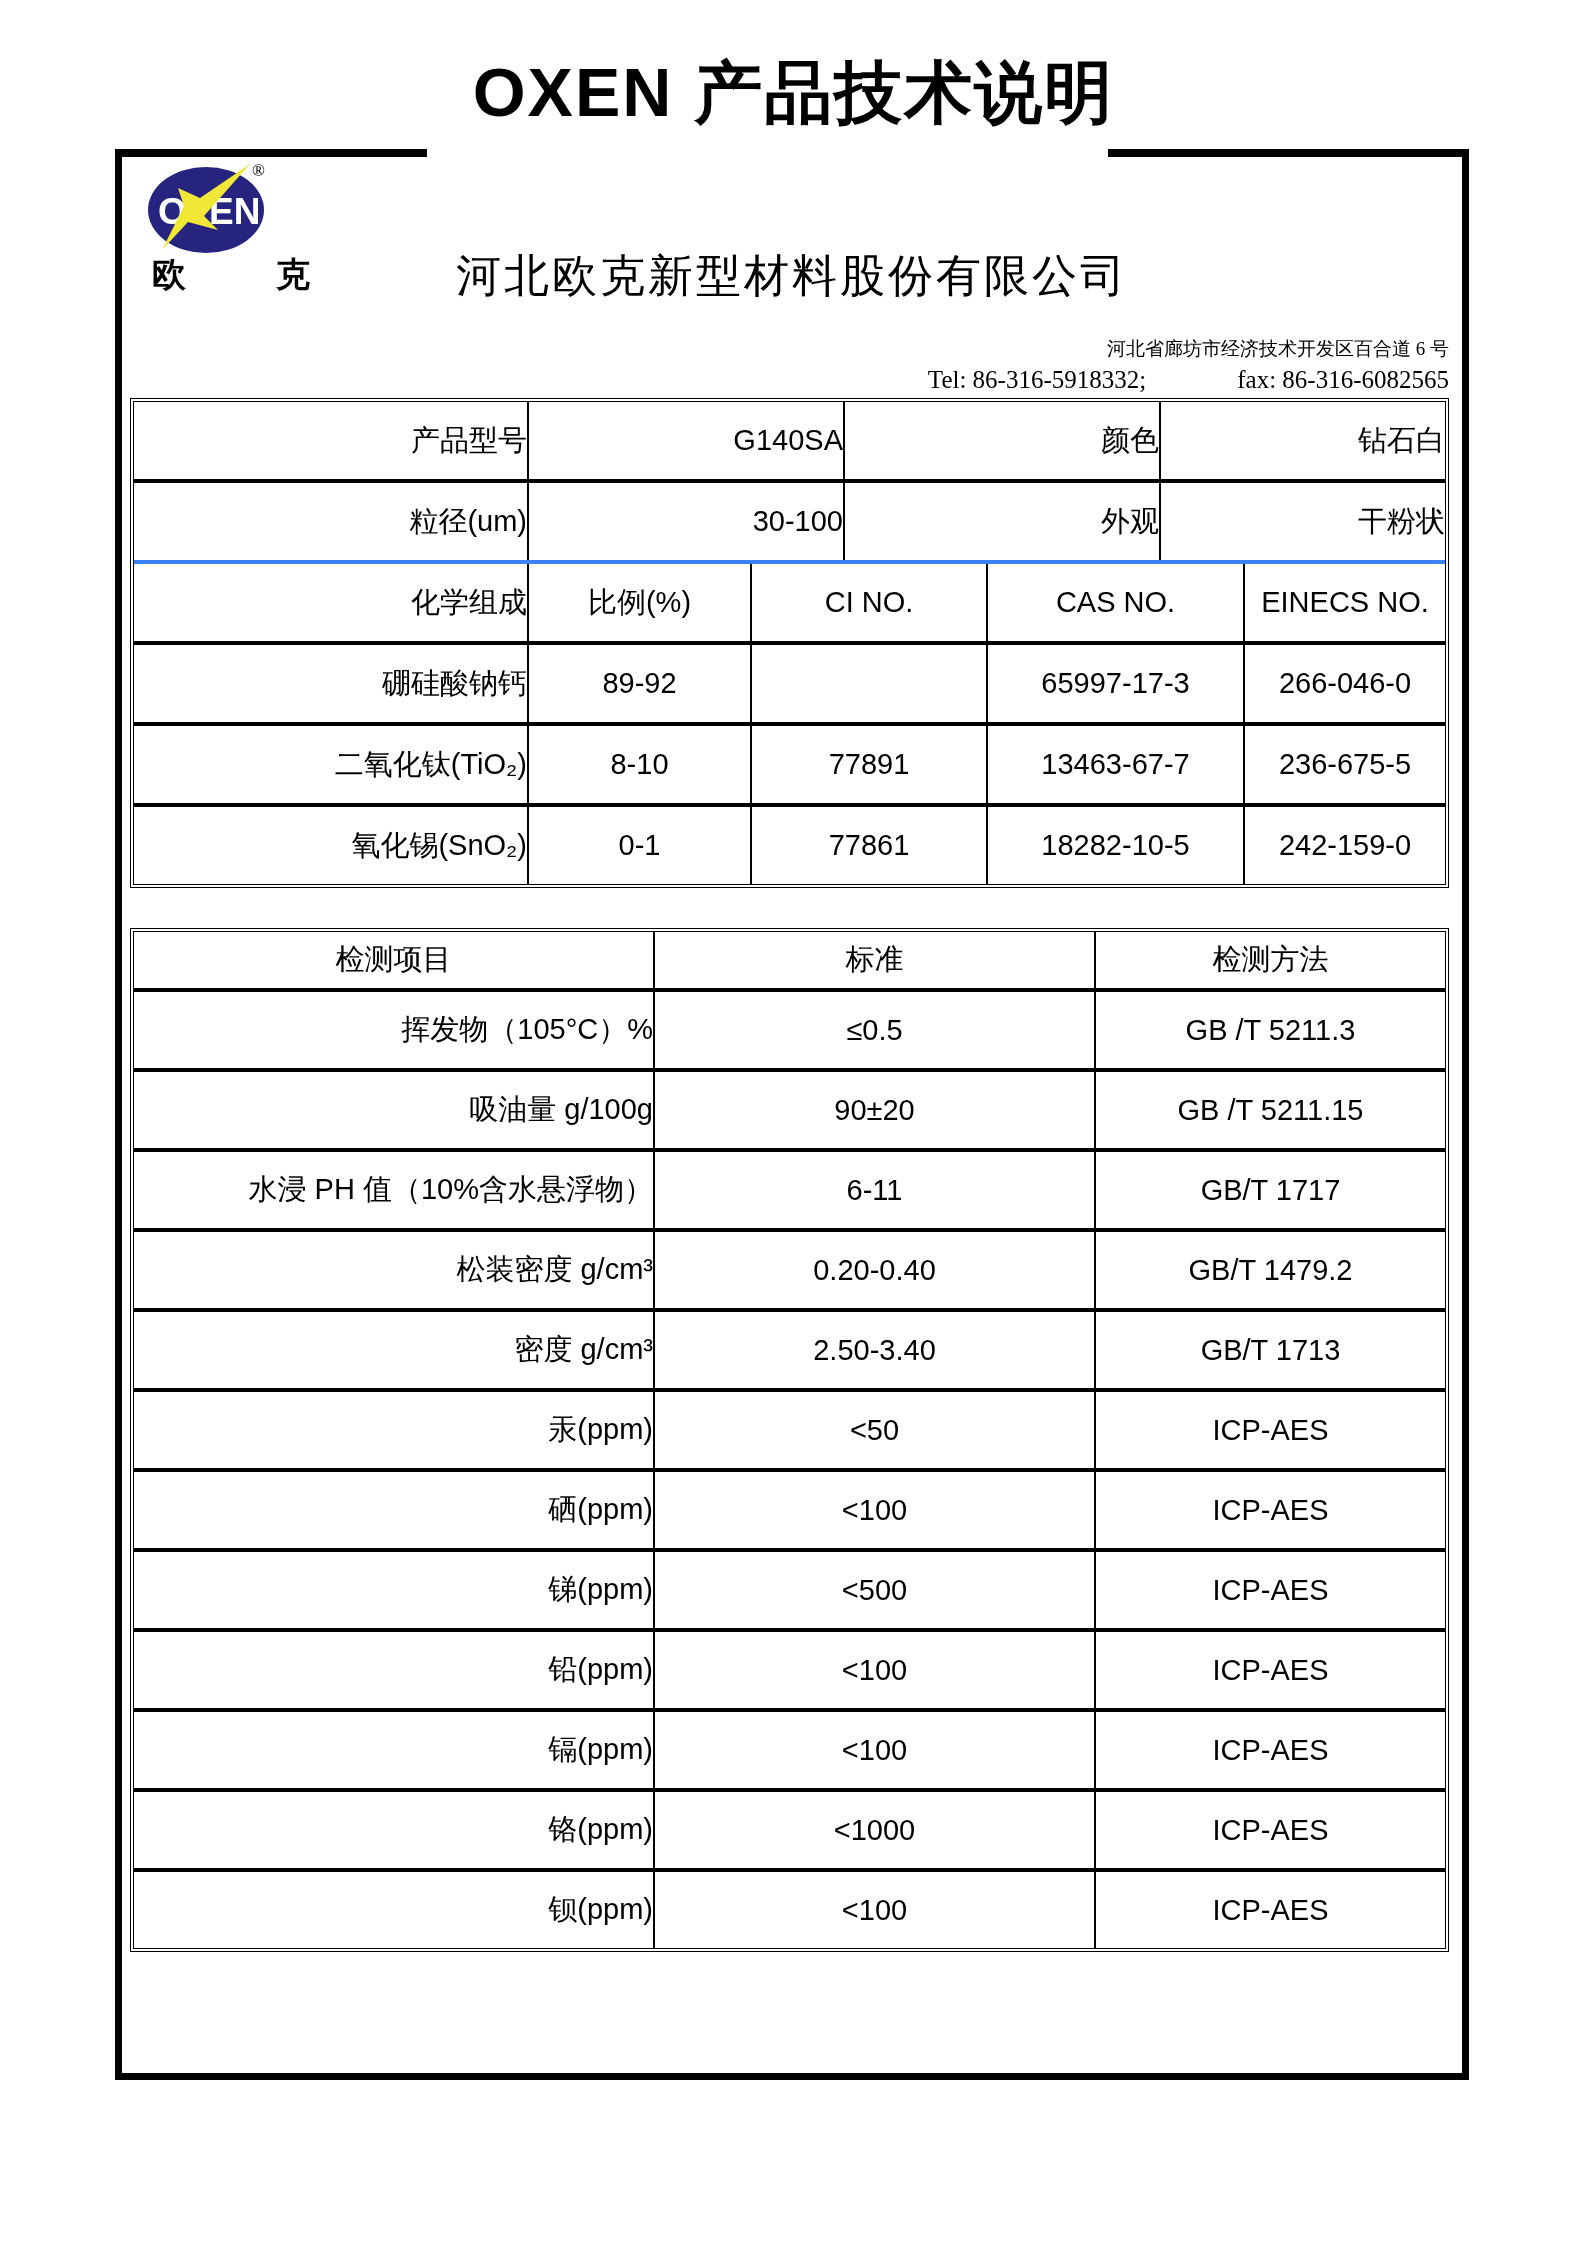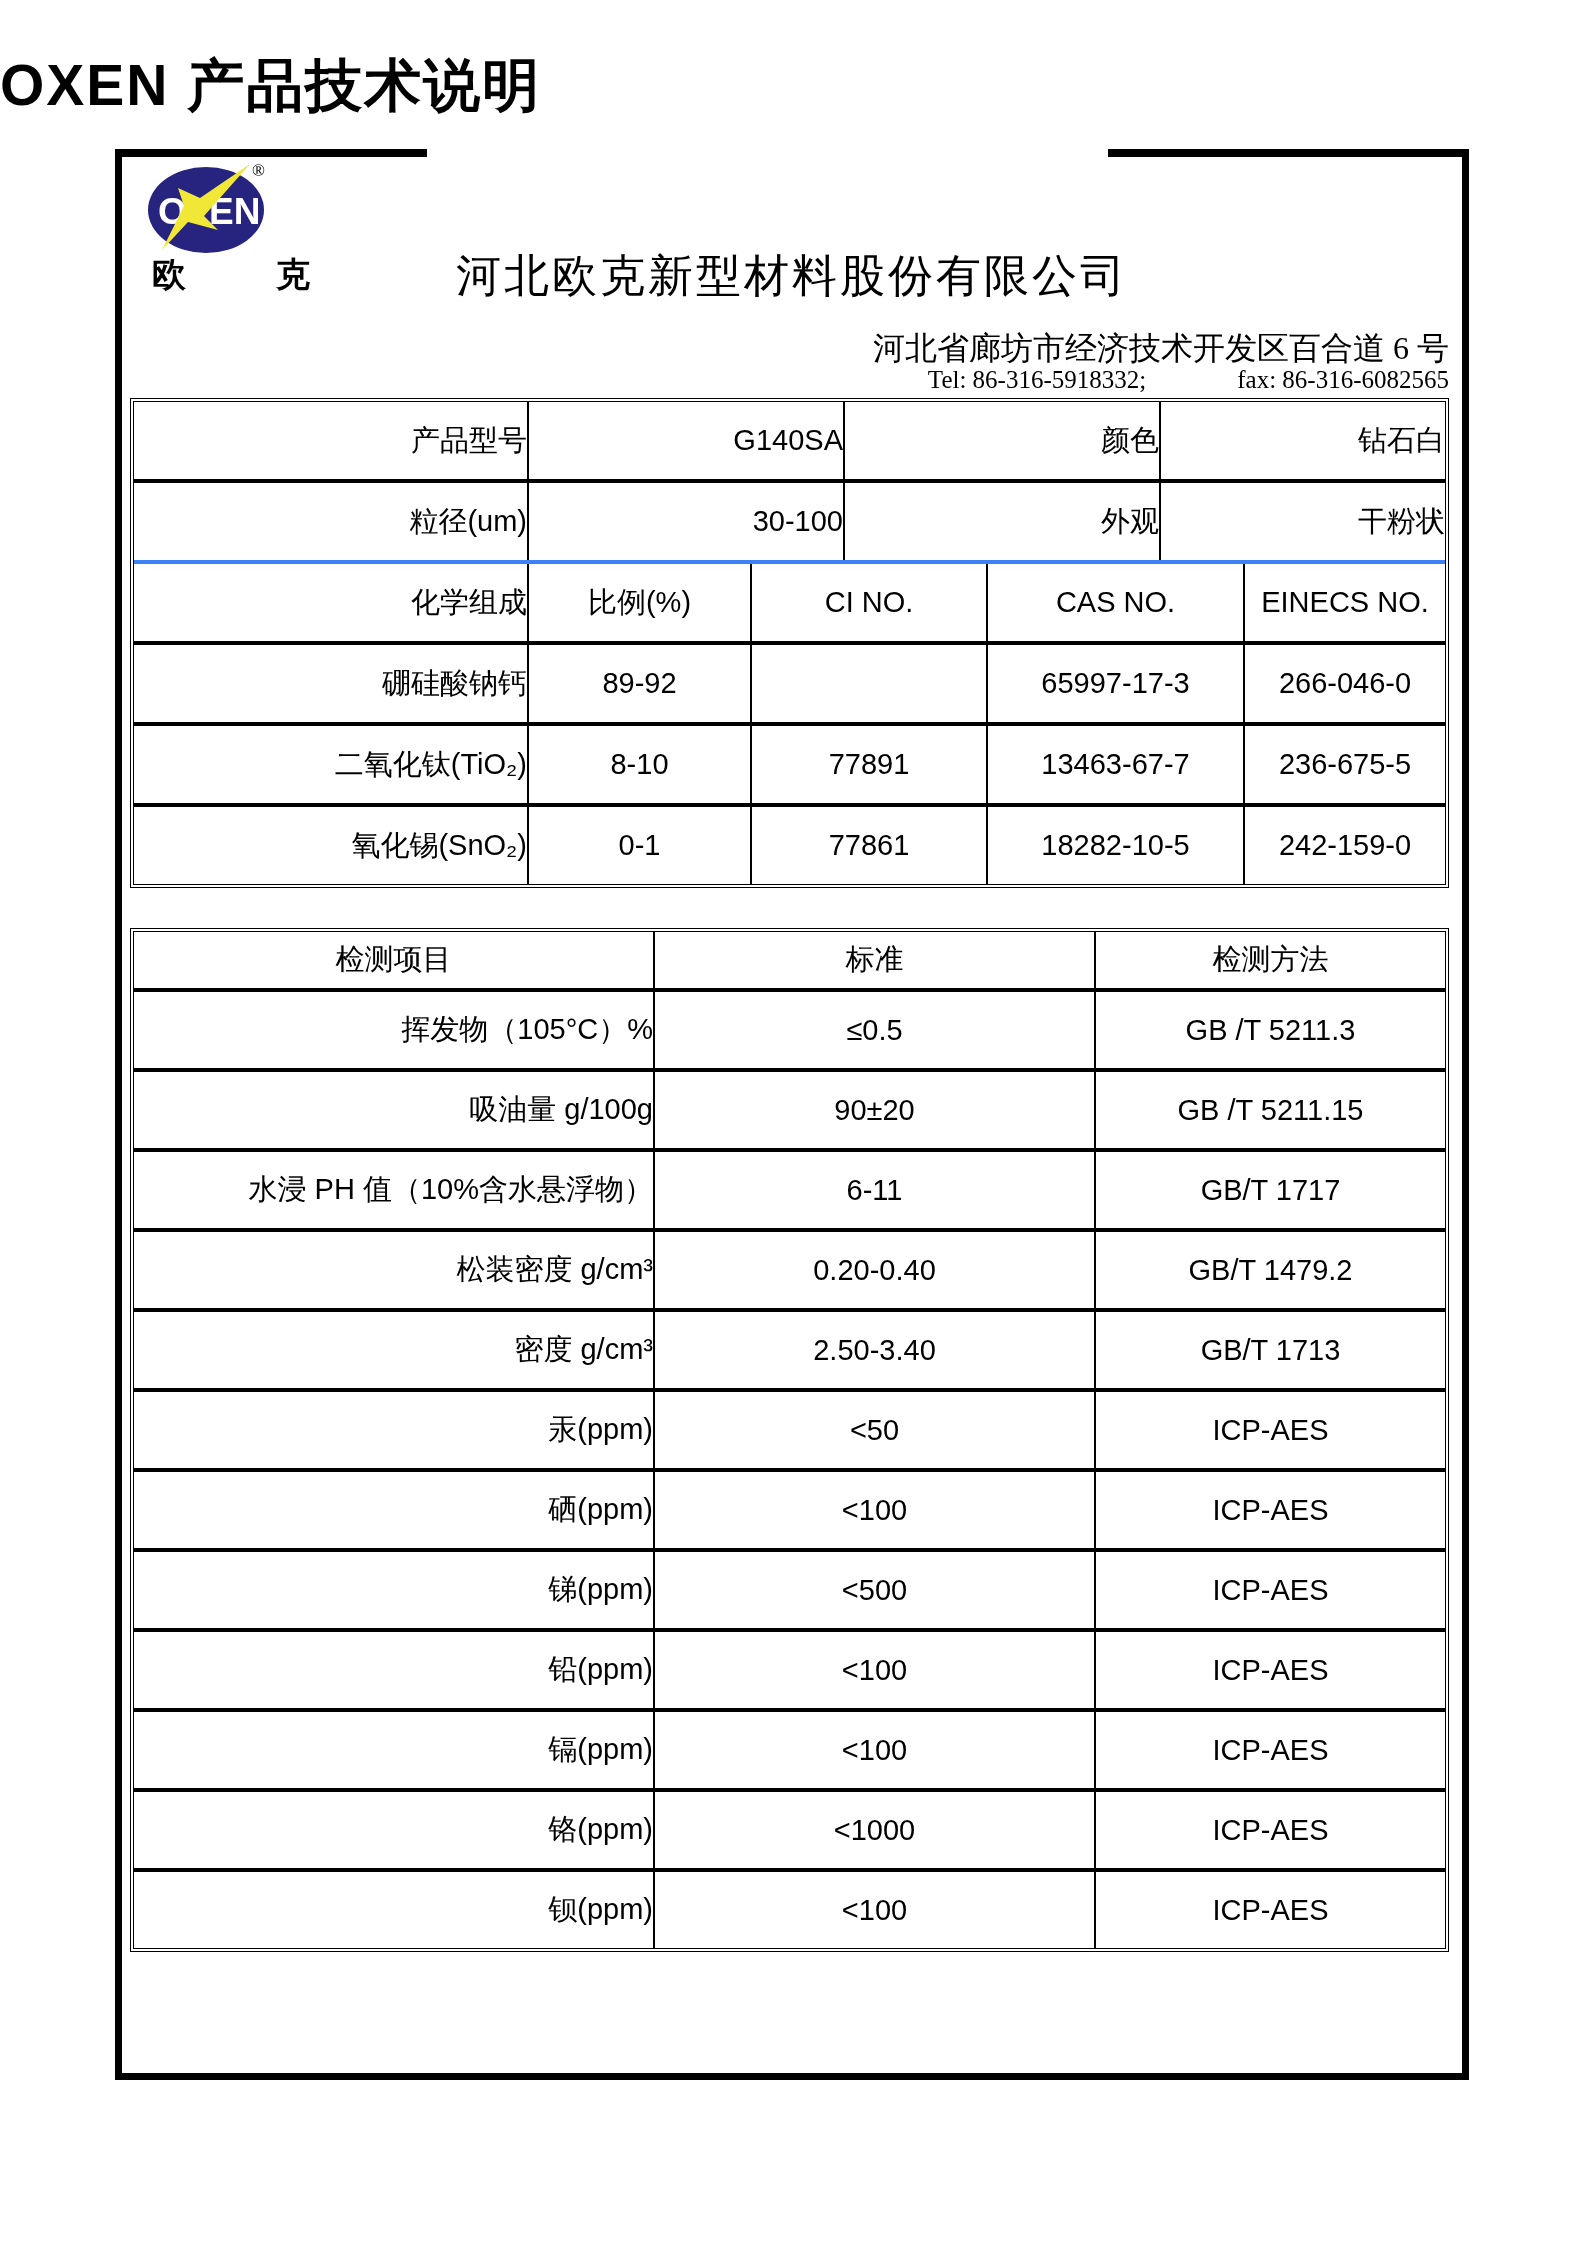--- a/index.html
+++ b/index.html
@@ -5,22 +5,22 @@
   html,body{margin:0;padding:0;}
   body{
     width:1587px;height:2245px;background:#ffffff;position:relative;
     font-family:"Liberation Sans","DejaVu Sans",sans-serif;color:#000;
     overflow:hidden;
   }
   .abs{position:absolute;}
 
   
   .doc-title{
-    top:48px;left:0;width:100%;text-align:left;
-    font-size:57px;font-weight:bold;letter-spacing:2px;
+    top:48px;left:0;width:100%;text-align:center;
+    font-size:68px;font-weight:bold;letter-spacing:2px;
   }
   .rule{background:#000;height:8px;top:149px;}
   .rule-left{left:115px;width:312px;}
   .rule-right{left:1108px;width:361px;}
 
   .page-frame{
     left:115px;top:149px;width:1354px;height:1931px;
     box-sizing:border-box;border:7px solid #000;border-top:none;
   }
 
@@ -31,21 +31,21 @@
   }
   .company{
     top:246px;left:115px;width:1354px;text-align:center;
     font-size:45px;letter-spacing:3px;
     font-family:Liberation Mono, monospace;
   }
   .addr{
     top:332px;left:115px;width:1334px;text-align:right;
     font-family:"Liberation Serif","DejaVu Serif",serif;
   }
-  .addr-l1{font-size:32px;line-height:33px;}
+  .addr-l1{font-size:19px;line-height:33px;}
   .addr-l2{font-size:25px;line-height:30px;}
   .addr-fax{margin-left:91px;}
 
   
   .tblwrap{
     left:130px;width:1319px;box-sizing:border-box;
     border:4px double #000;background:#fff;
   }
   .t1{top:398px;}
   .t2{top:928px;}

